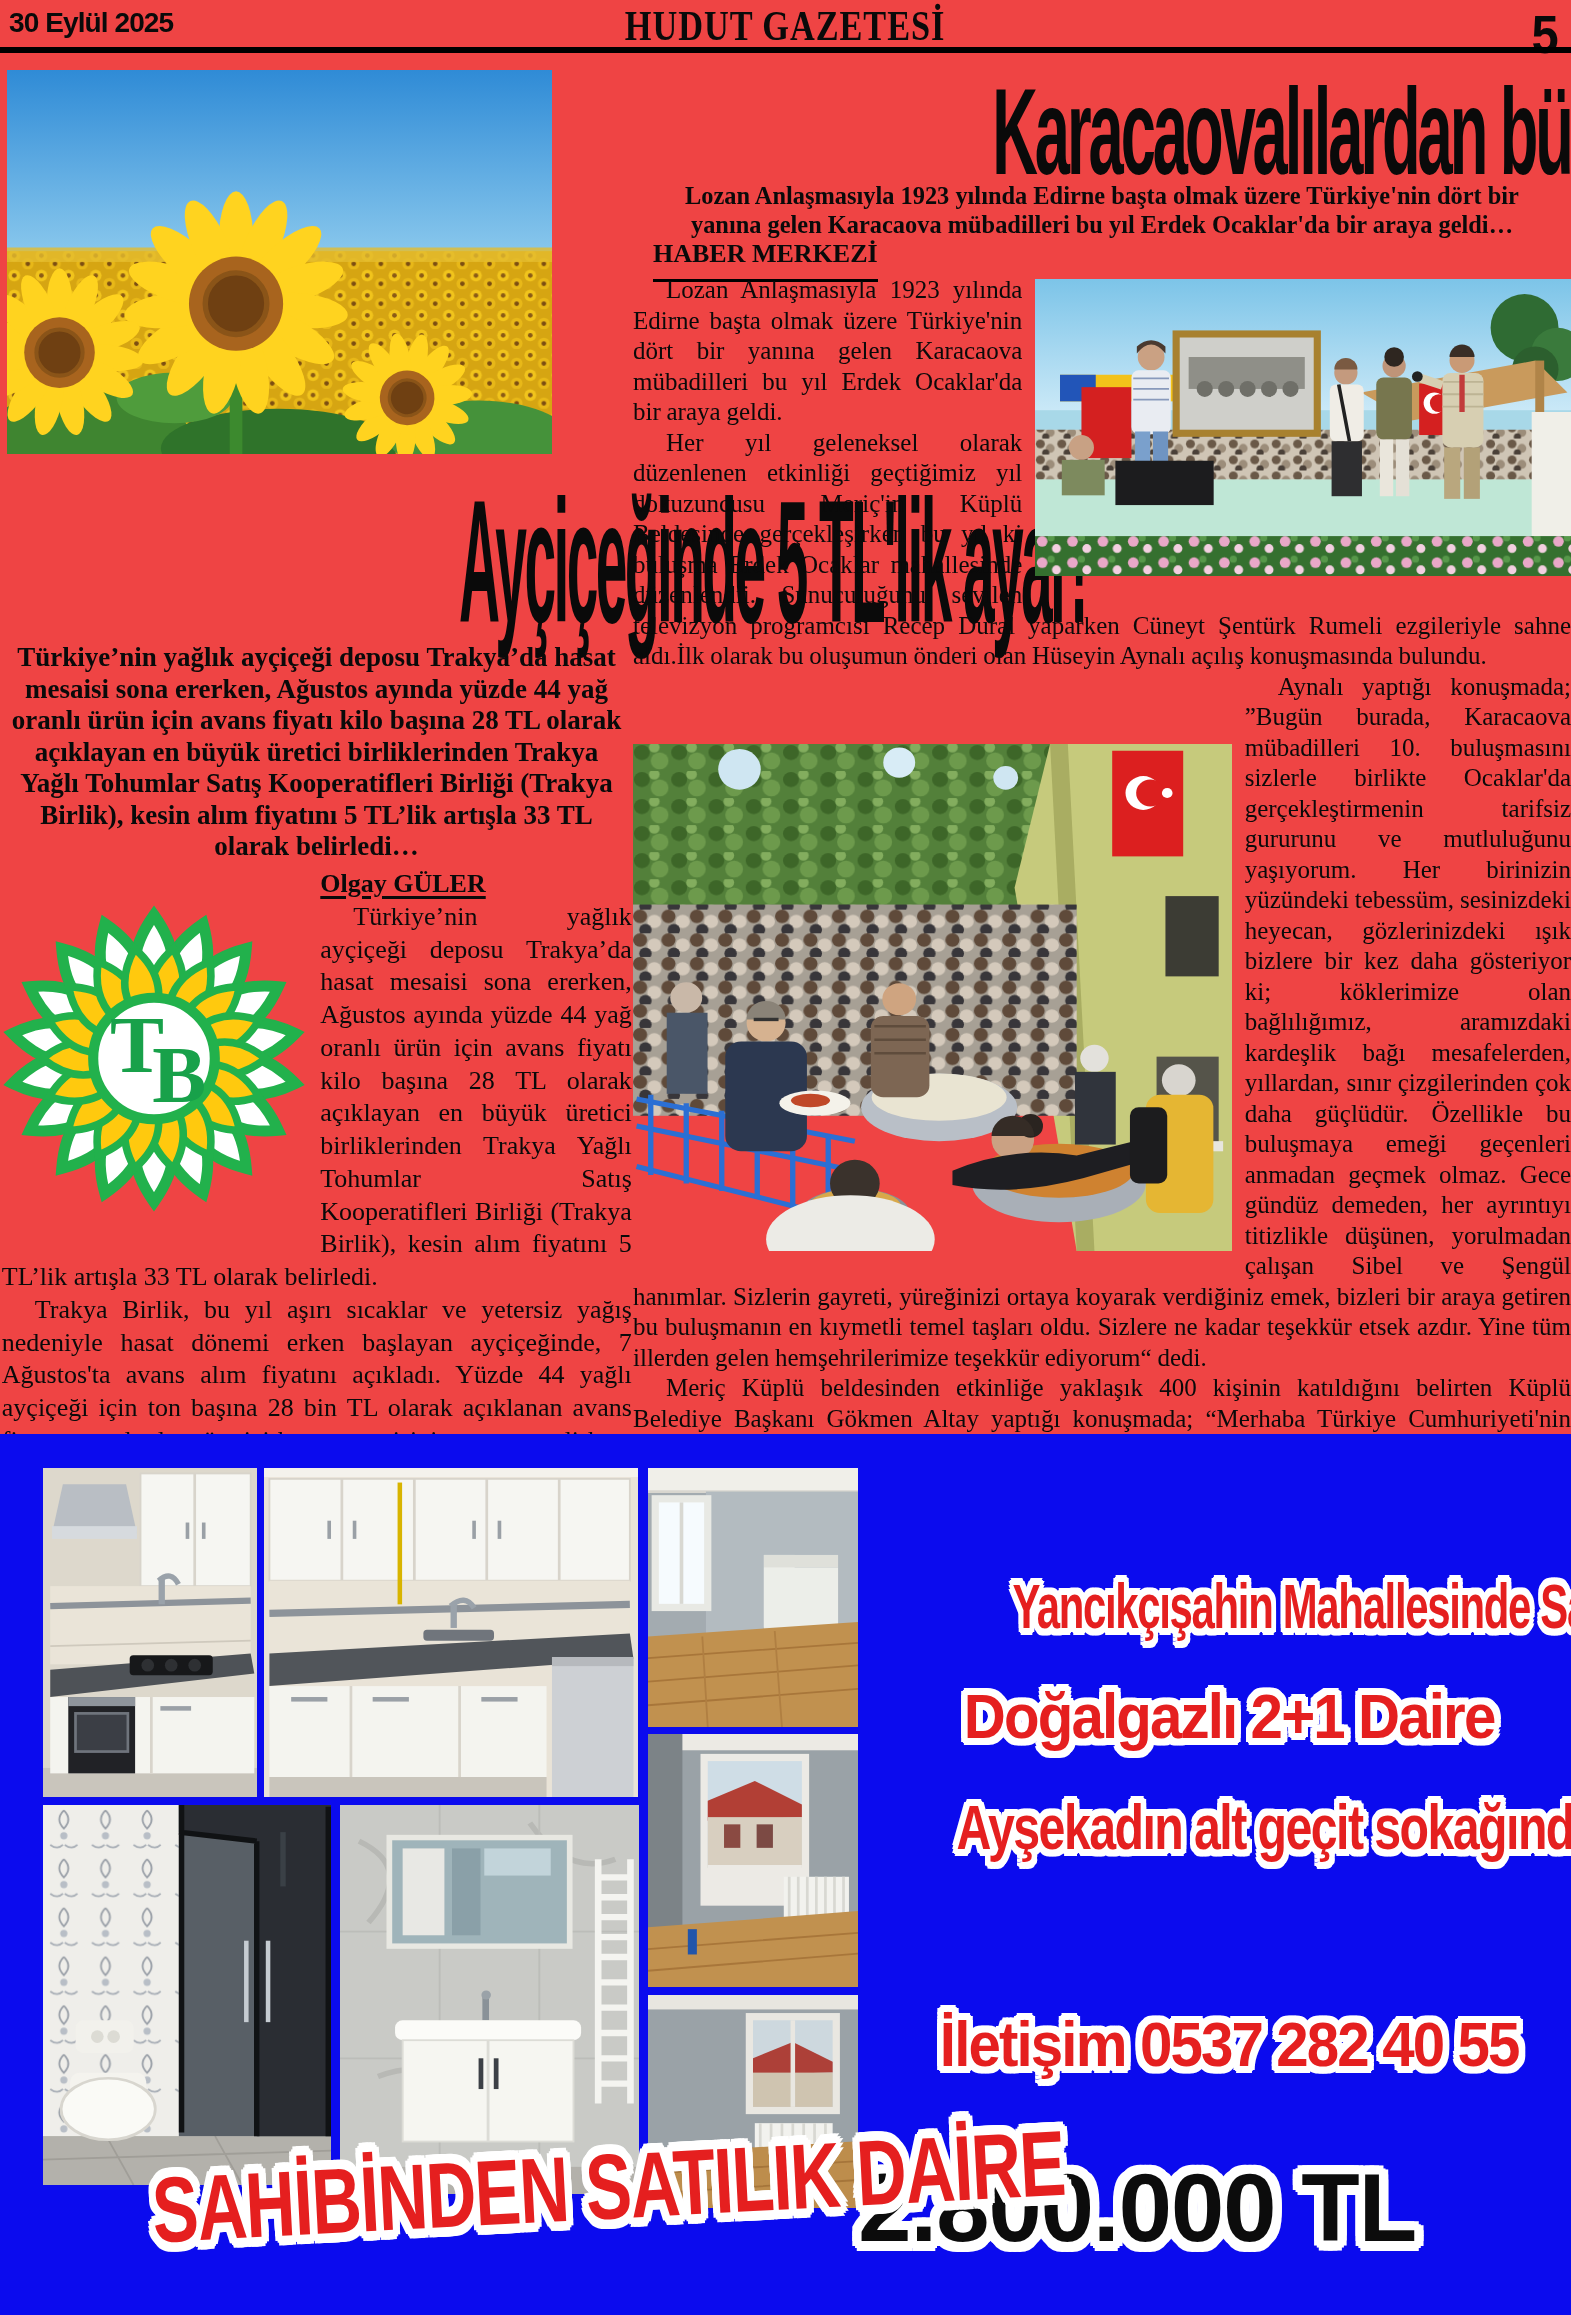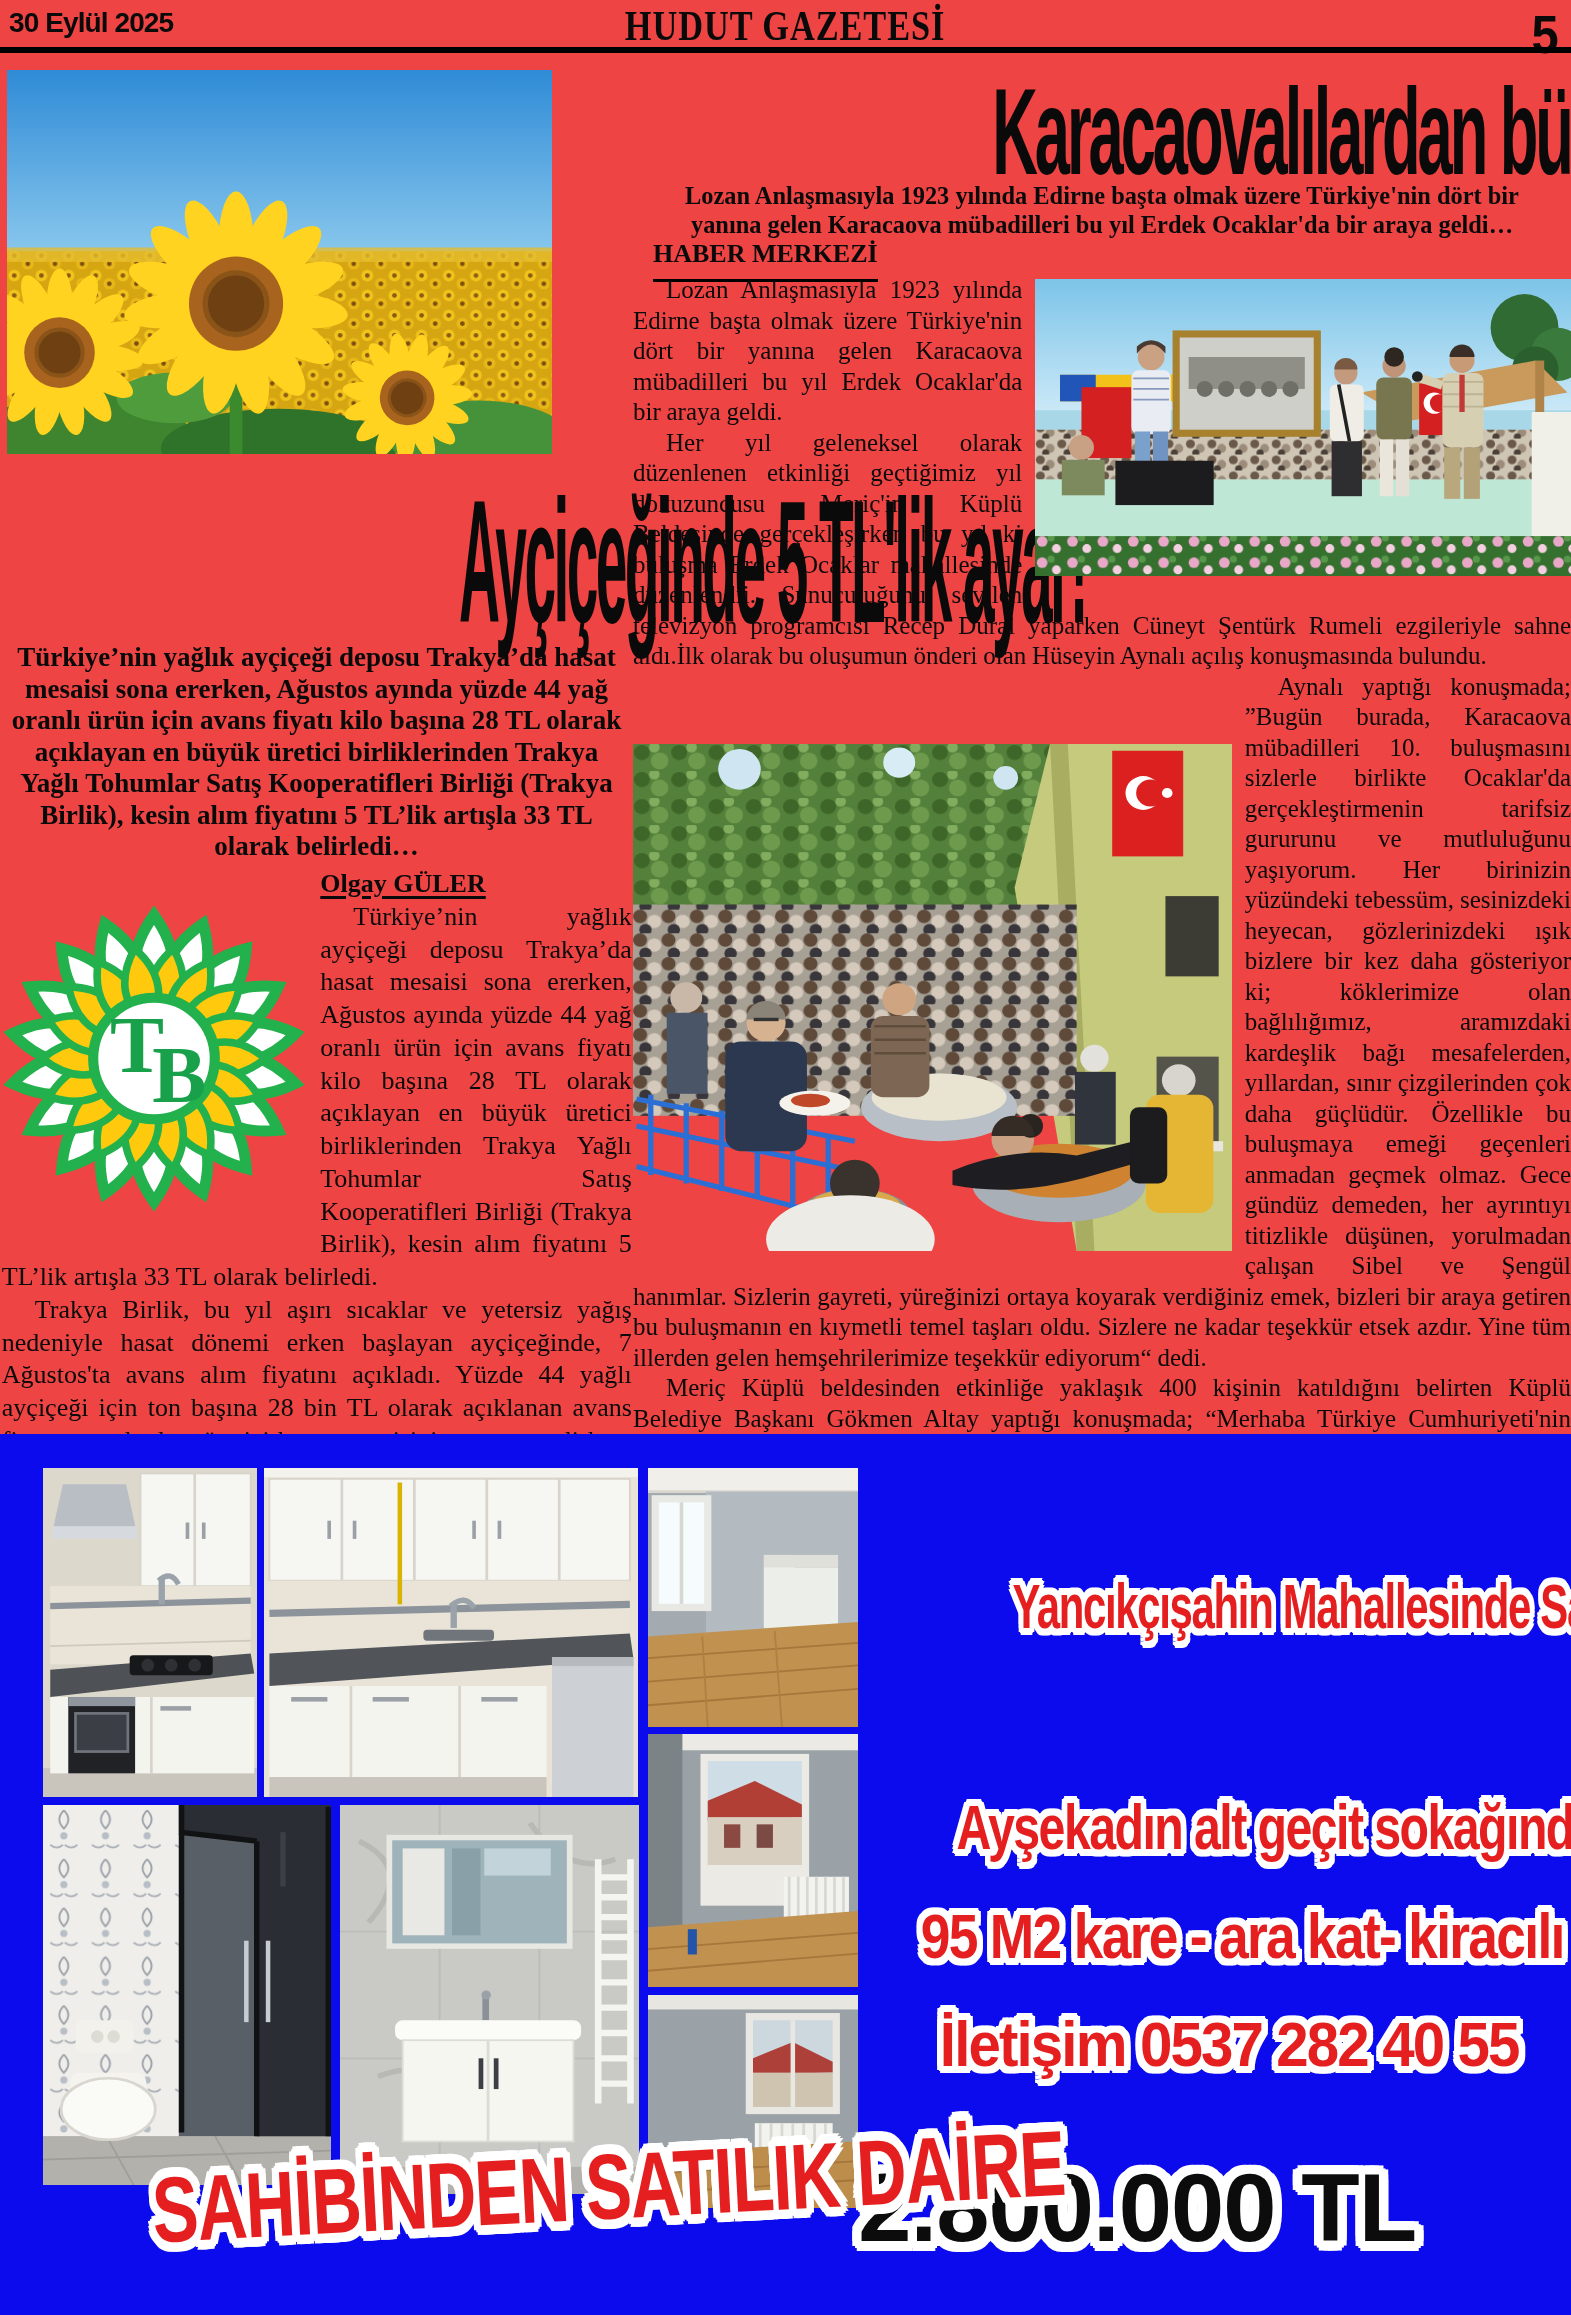--- a/index.html
+++ b/index.html
@@ -520,21 +520,21 @@
           <rect x="162" y="280" width="5" height="34" fill="#3c4046"></rect>
         <g stroke="#f4f4f0" stroke-width="7" fill="none">
           <path d="M272 60 V330 M306 60 V330"></path>
           <path d="M272 80 H306 M272 102 H306 M272 124 H306 M272 146 H306 M272 168 H306 M272 196 H306 M272 224 H306 M272 252 H306 M272 280 H306 M272 308 H306"></path>
         </g>
         <rect y="400" width="315" height="30" fill="#b3b1ab"></rect>
       </svg>
     </figure>
 
     <div class="ad-line ow7" style="top:136px"><span class="fitspan" style="transform: scale(0.74921, 1.12);">Yancıkçışahin Mahallesinde Satılık</span></div>
+    <div class="ad-line ow7" style="top:246px"><span class="fitspan" style="transform: scale(1.04, 1.12);">Doğalgazlı 2+1 Daire</span></div>
     <div class="ad-line ow7" style="top:357px"><span class="fitspan" style="transform: scale(0.861818, 1.12);">Ayşekadın alt geçit sokağında</span></div>
-    <div class="ad-line ow7" style="top:466px"><span class="fitspan" style="transform: scale(0.953083, 1.12);">95 M2 kare - ara kat- kiracılı</span></div>
     <div class="ad-line ow7" style="top:574px"><span class="fitspan" style="transform: scale(1.04, 1.12);">İletişim 0537 282 40 55</span></div>
     <div class="ad-price ow10"><span class="fitspan" style="transform: scale(1.04, 1.05);">2.800.000 TL</span></div>
     <div class="ad-banner ow10"><span class="fitspan" style="transform: scale(0.785324, 1.05);">SAHİBİNDEN SATILIK DAİRE</span></div>
   </section>
 
 </div>
 
 
 </body></html>

